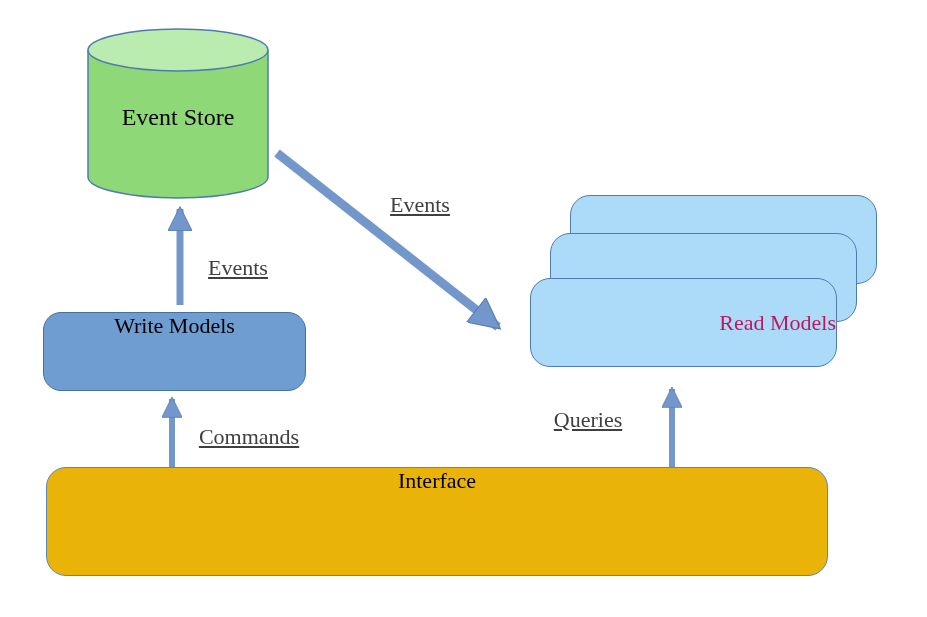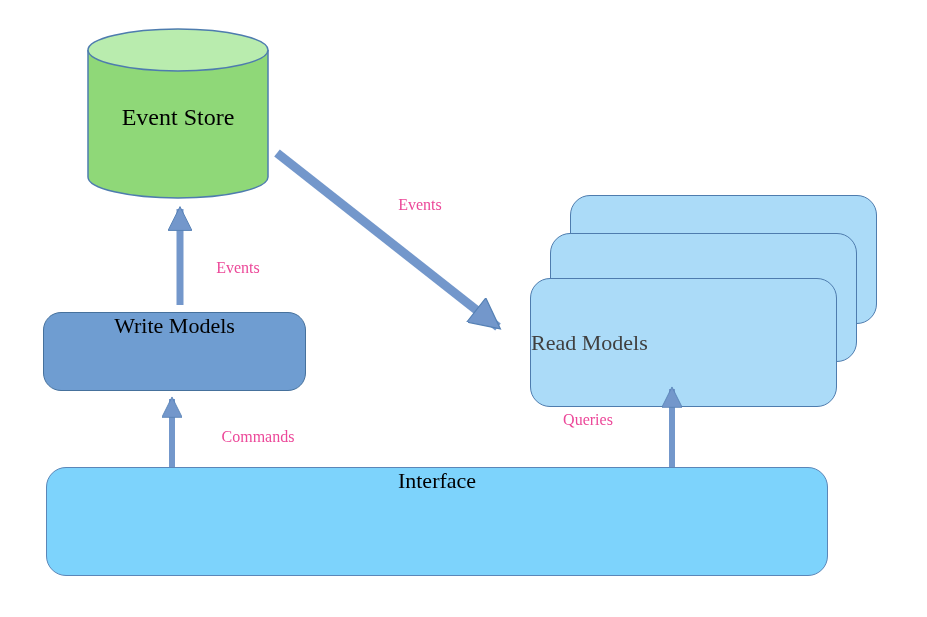--- a/index.html
+++ b/index.html
@@ -28,35 +28,35 @@
   .node-write-models {
     left: 43px; top: 312px;
     width: 263px; height: 79px;
     background: #6F9DD1;
     border: 1.5px solid #46719C;
     border-radius: 18px;
   }
   .node-interface {
     left: 46px; top: 467px;
     width: 782px; height: 109px;
-    background: #7dd3fc;
+    background: #eab308;
     border: 1.5px solid #5B86B8;
     border-radius: 20px;
   }
   .read-card {
     position: absolute;
     box-sizing: border-box;
-    width: 307px; height: 129px;
+    width: 307px; height: 89px;
     background: #ABDBF8;
     border: 1.2px solid #4E7CAE;
     border-radius: 20px;
     display: flex;
     align-items: center;
-    justify-content: flex-start;
-    color: #404040;
+    justify-content: flex-end;
+    color: #be185d;
     font-size: 22px;
   }
   .read-back   { left: 570px; top: 195px; z-index: 1; }
   .read-middle { left: 550px; top: 233px; z-index: 2; }
   .read-front  { left: 530px; top: 278px; z-index: 3; }
   #arrow-layer {
     position: absolute;
     left: 0; top: 0;
     width: 927px; height: 617px;
     z-index: 4;
@@ -67,28 +67,29 @@
     left: 88px; top: 104px;
     width: 180px;
     text-align: center;
     color: #000000;
     font-size: 24px;
     z-index: 5;
   }
   .edge-label {
     position: absolute;
     transform: translate(-50%, -50%);
-    color: #ec4899;
-    font-size: 16px;
+    color: #404040;
+    font-size: 22px;
     white-space: nowrap;
     z-index: 5;
+    text-decoration: underline;
   }
   .label-events-up       { left: 238px; top: 268px; }
   .label-events-diagonal { left: 420px; top: 205px; }
-  .label-commands        { left: 258px; top: 437px; }
+  .label-commands        { left: 249px; top: 437px; }
   .label-queries         { left: 588px; top: 420px; }
 </style>
 </head>
 <body>
 
 <div id="canvas">
 
   <div class="read-card read-back"></div>
   <div class="read-card read-middle"></div>
   <div class="read-card read-front">

